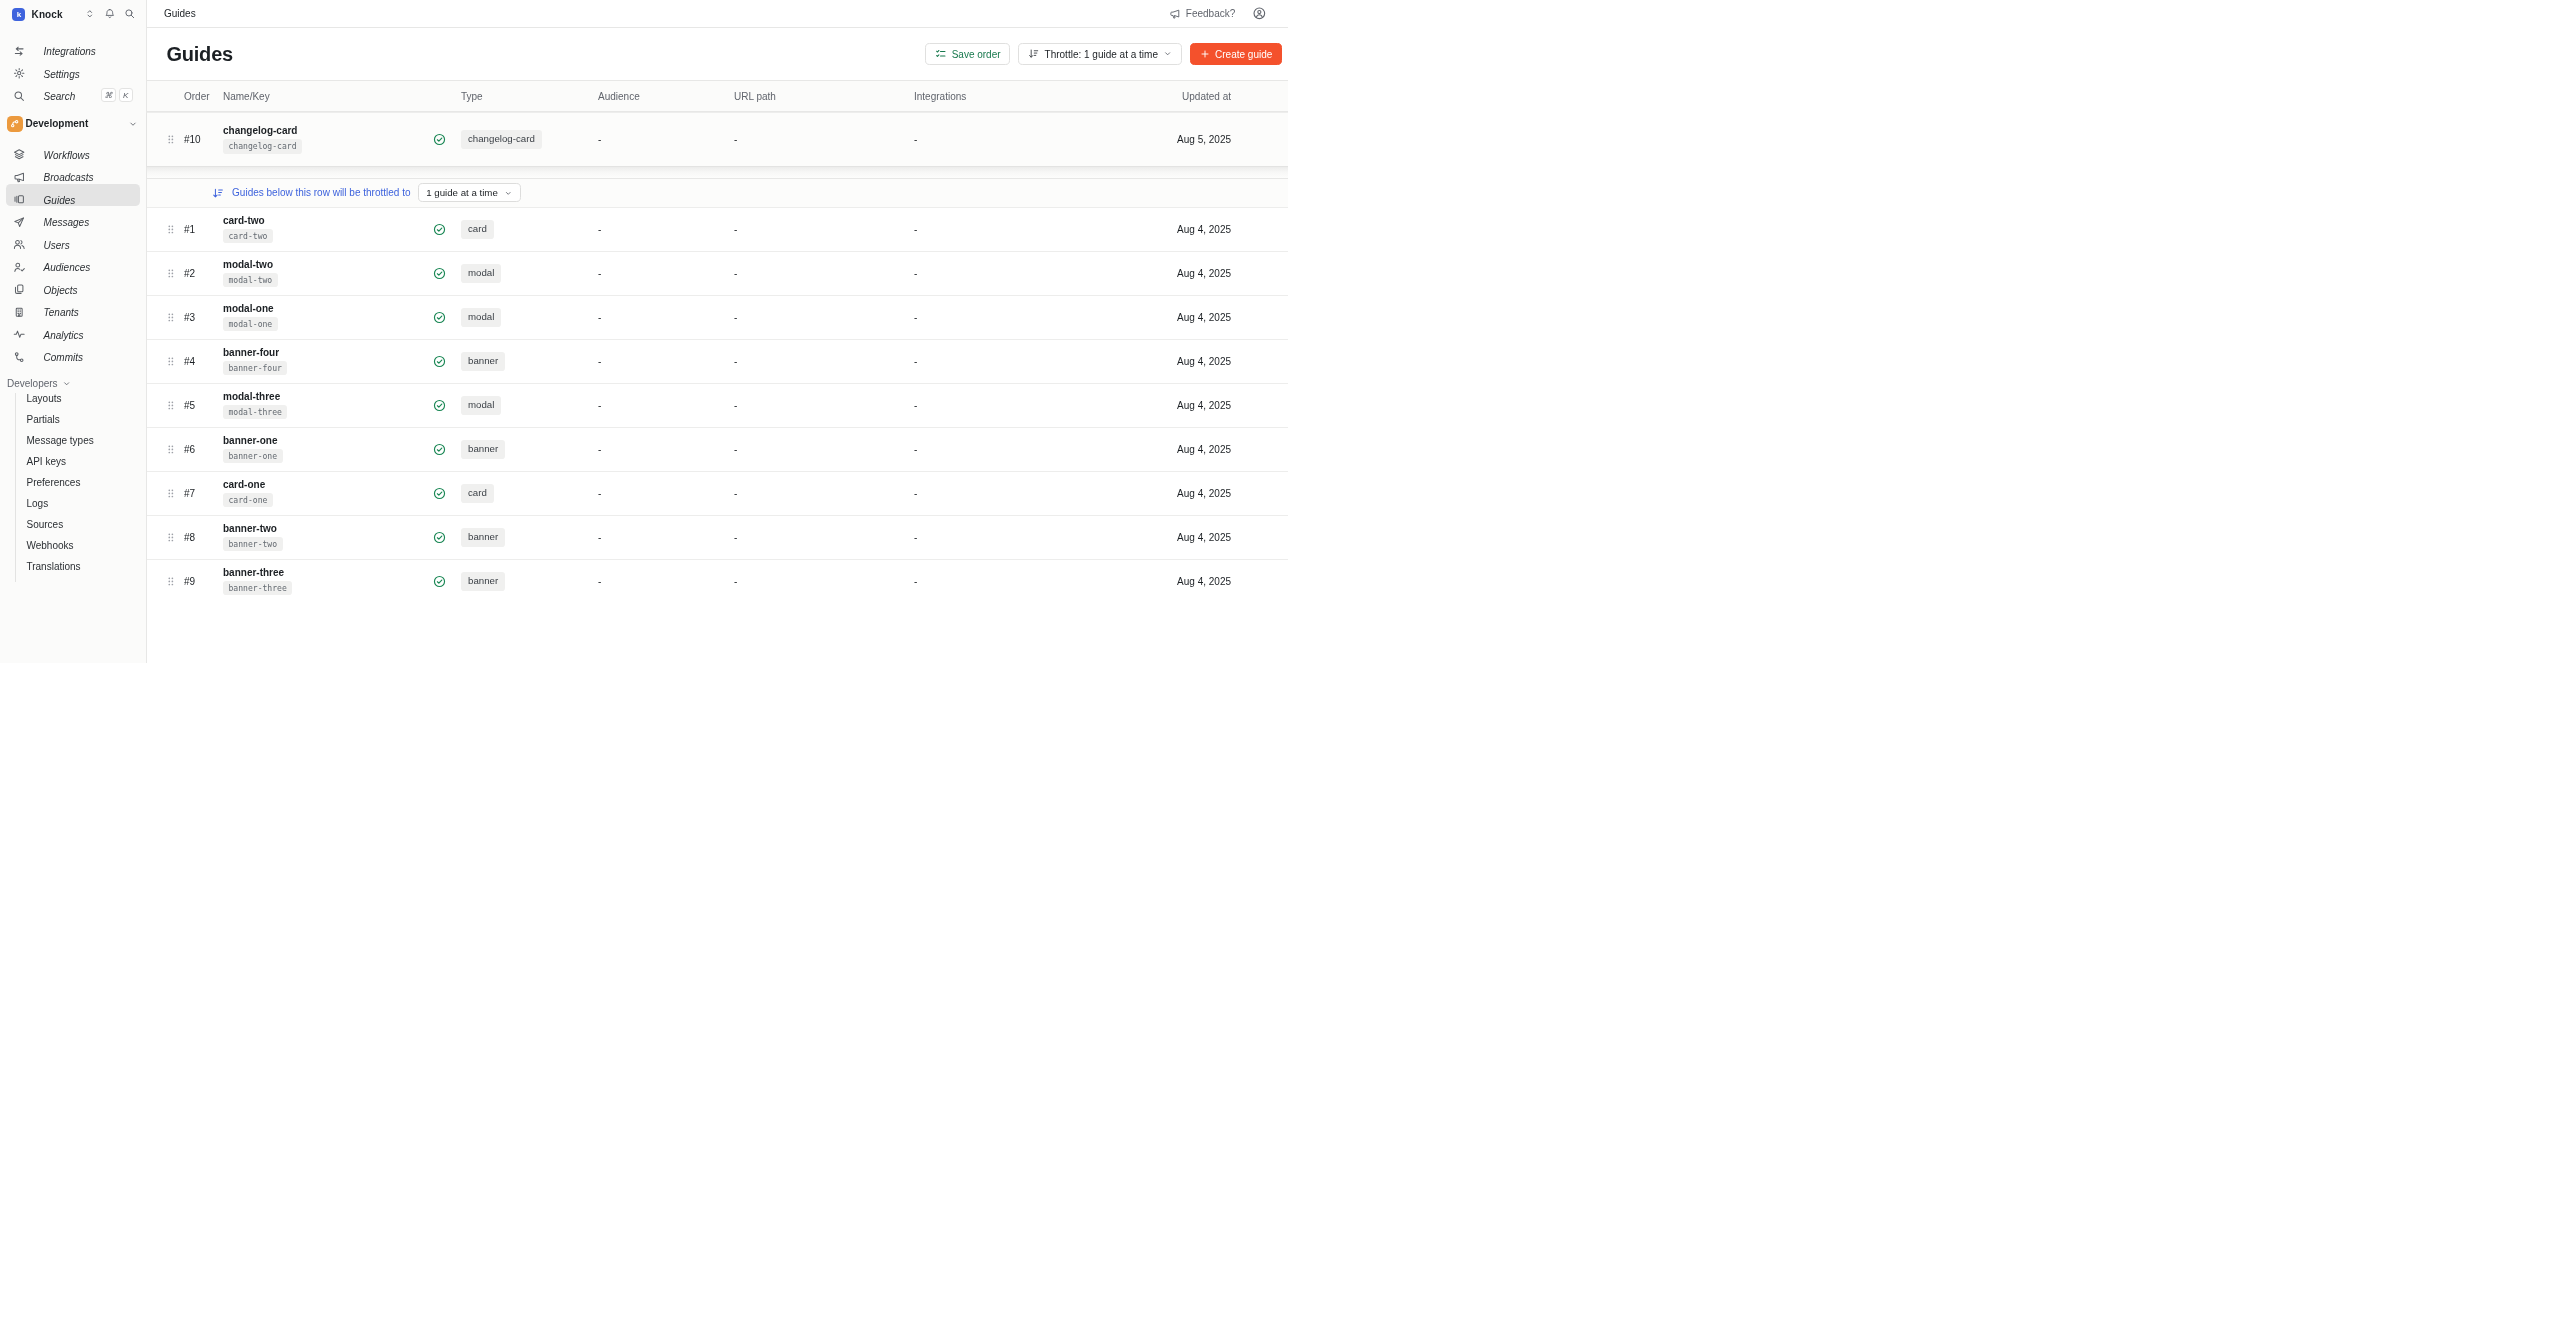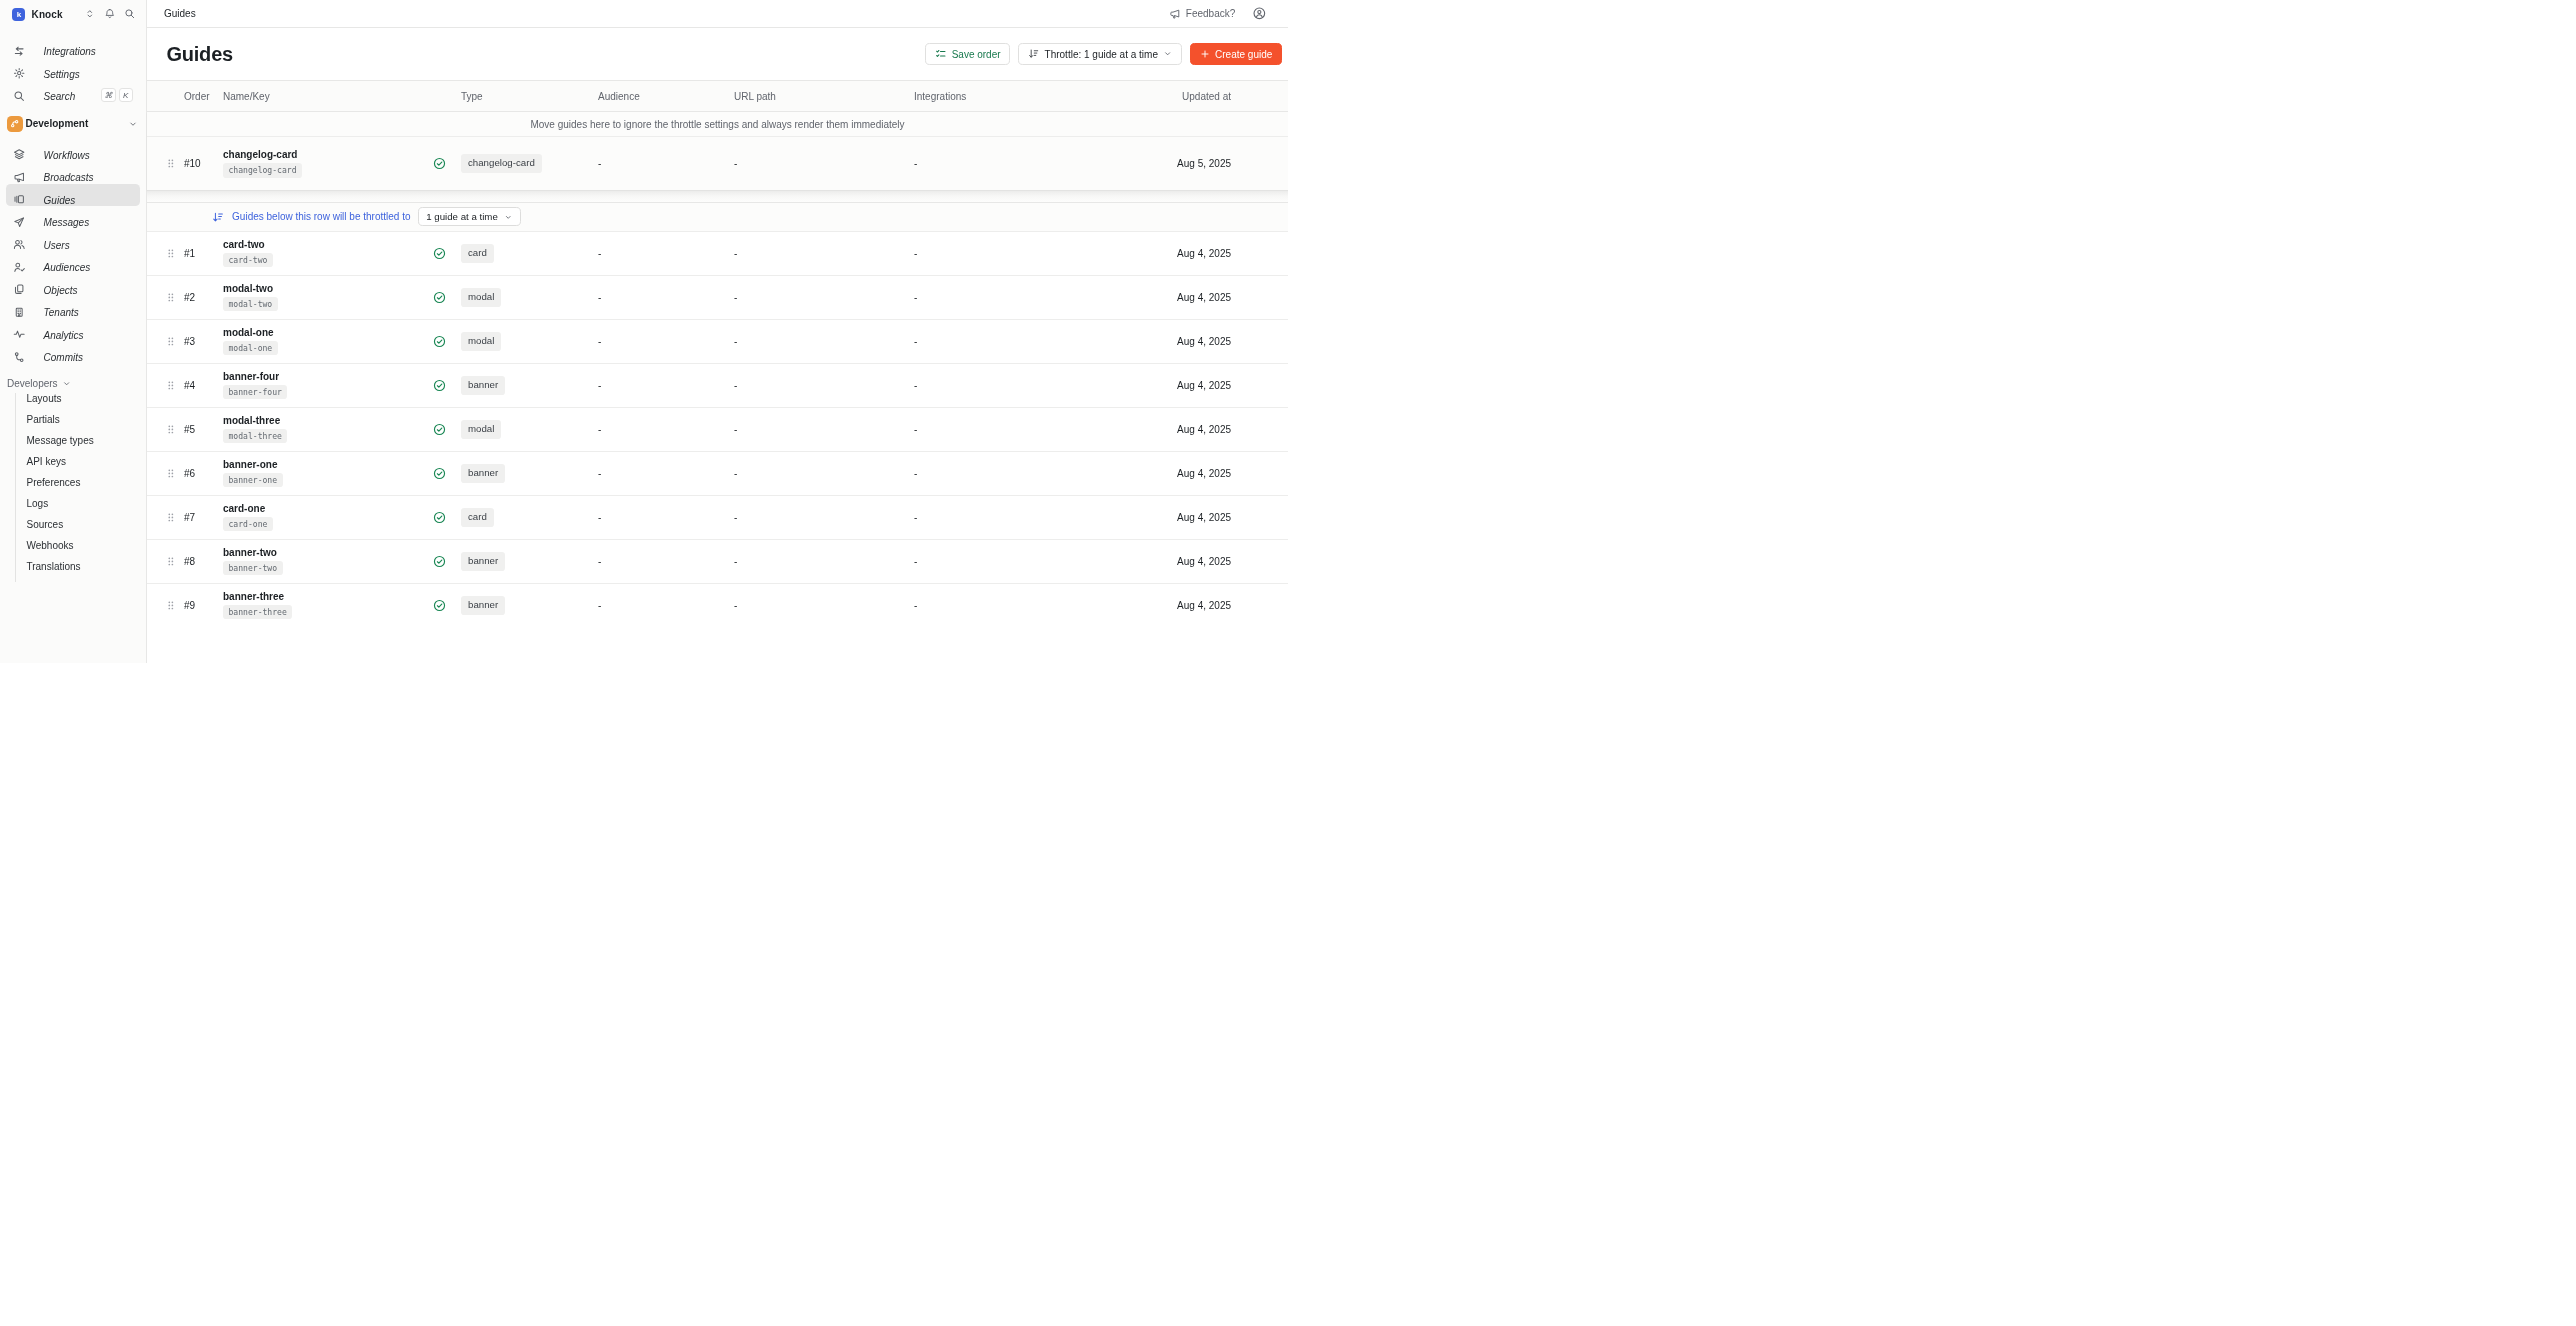--- a/index.html
+++ b/index.html
@@ -378,21 +378,20 @@
     <span>Name/Key</span>
     <span></span>
     <span>Type</span>
     <span>Audience</span>
     <span>URL path</span>
     <span>Integrations</span>
     <span class="th-right">Updated at</span>
   </div>
 
   <section class="section-unthrottled">
-    <div class="hint-row">Move guides here to ignore the throttle settings and always render them immediately</div>
     <div>
 
         <div class="grid-cols guide-row">
           <span class="cell-drag">
             <svg class="ic" width="7.7" height="10.8" viewBox="0 0 10 14" fill="currentColor">
               <circle cx="3" cy="3" r="1.1"></circle>
               <circle cx="7" cy="3" r="1.1"></circle>
               <circle cx="3" cy="7" r="1.1"></circle>
               <circle cx="7" cy="7" r="1.1"></circle>
               <circle cx="3" cy="11" r="1.1"></circle>

